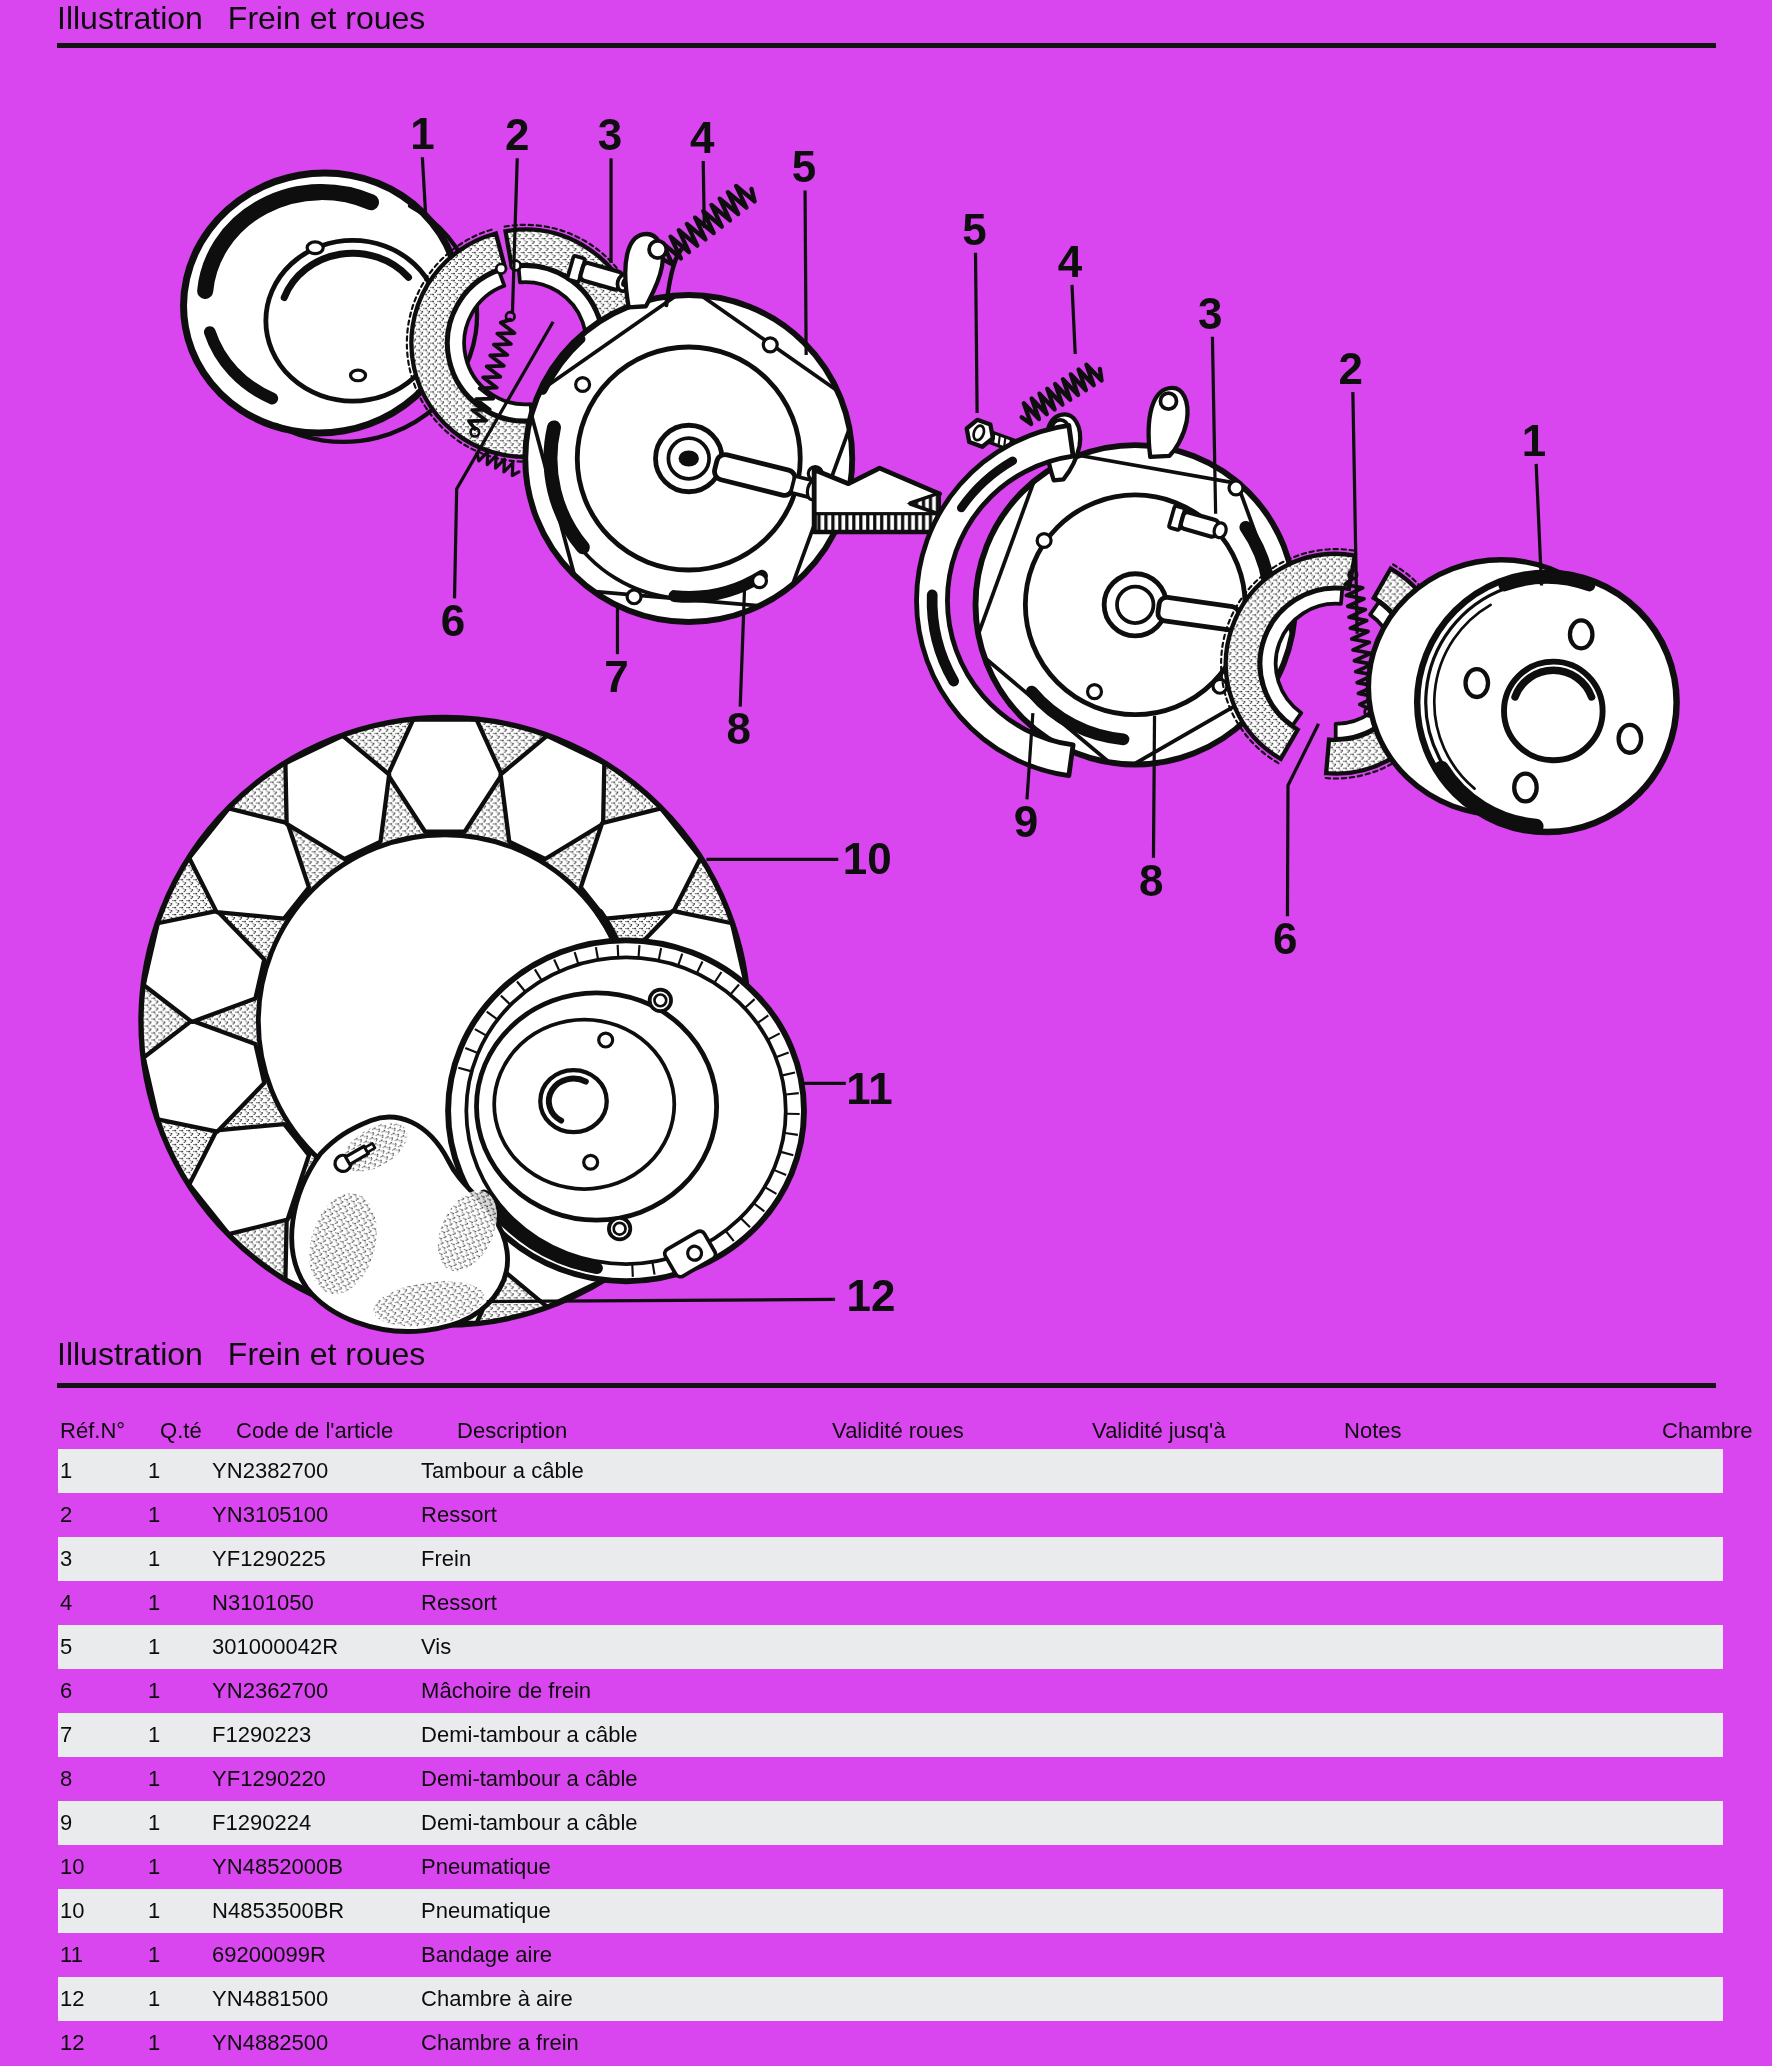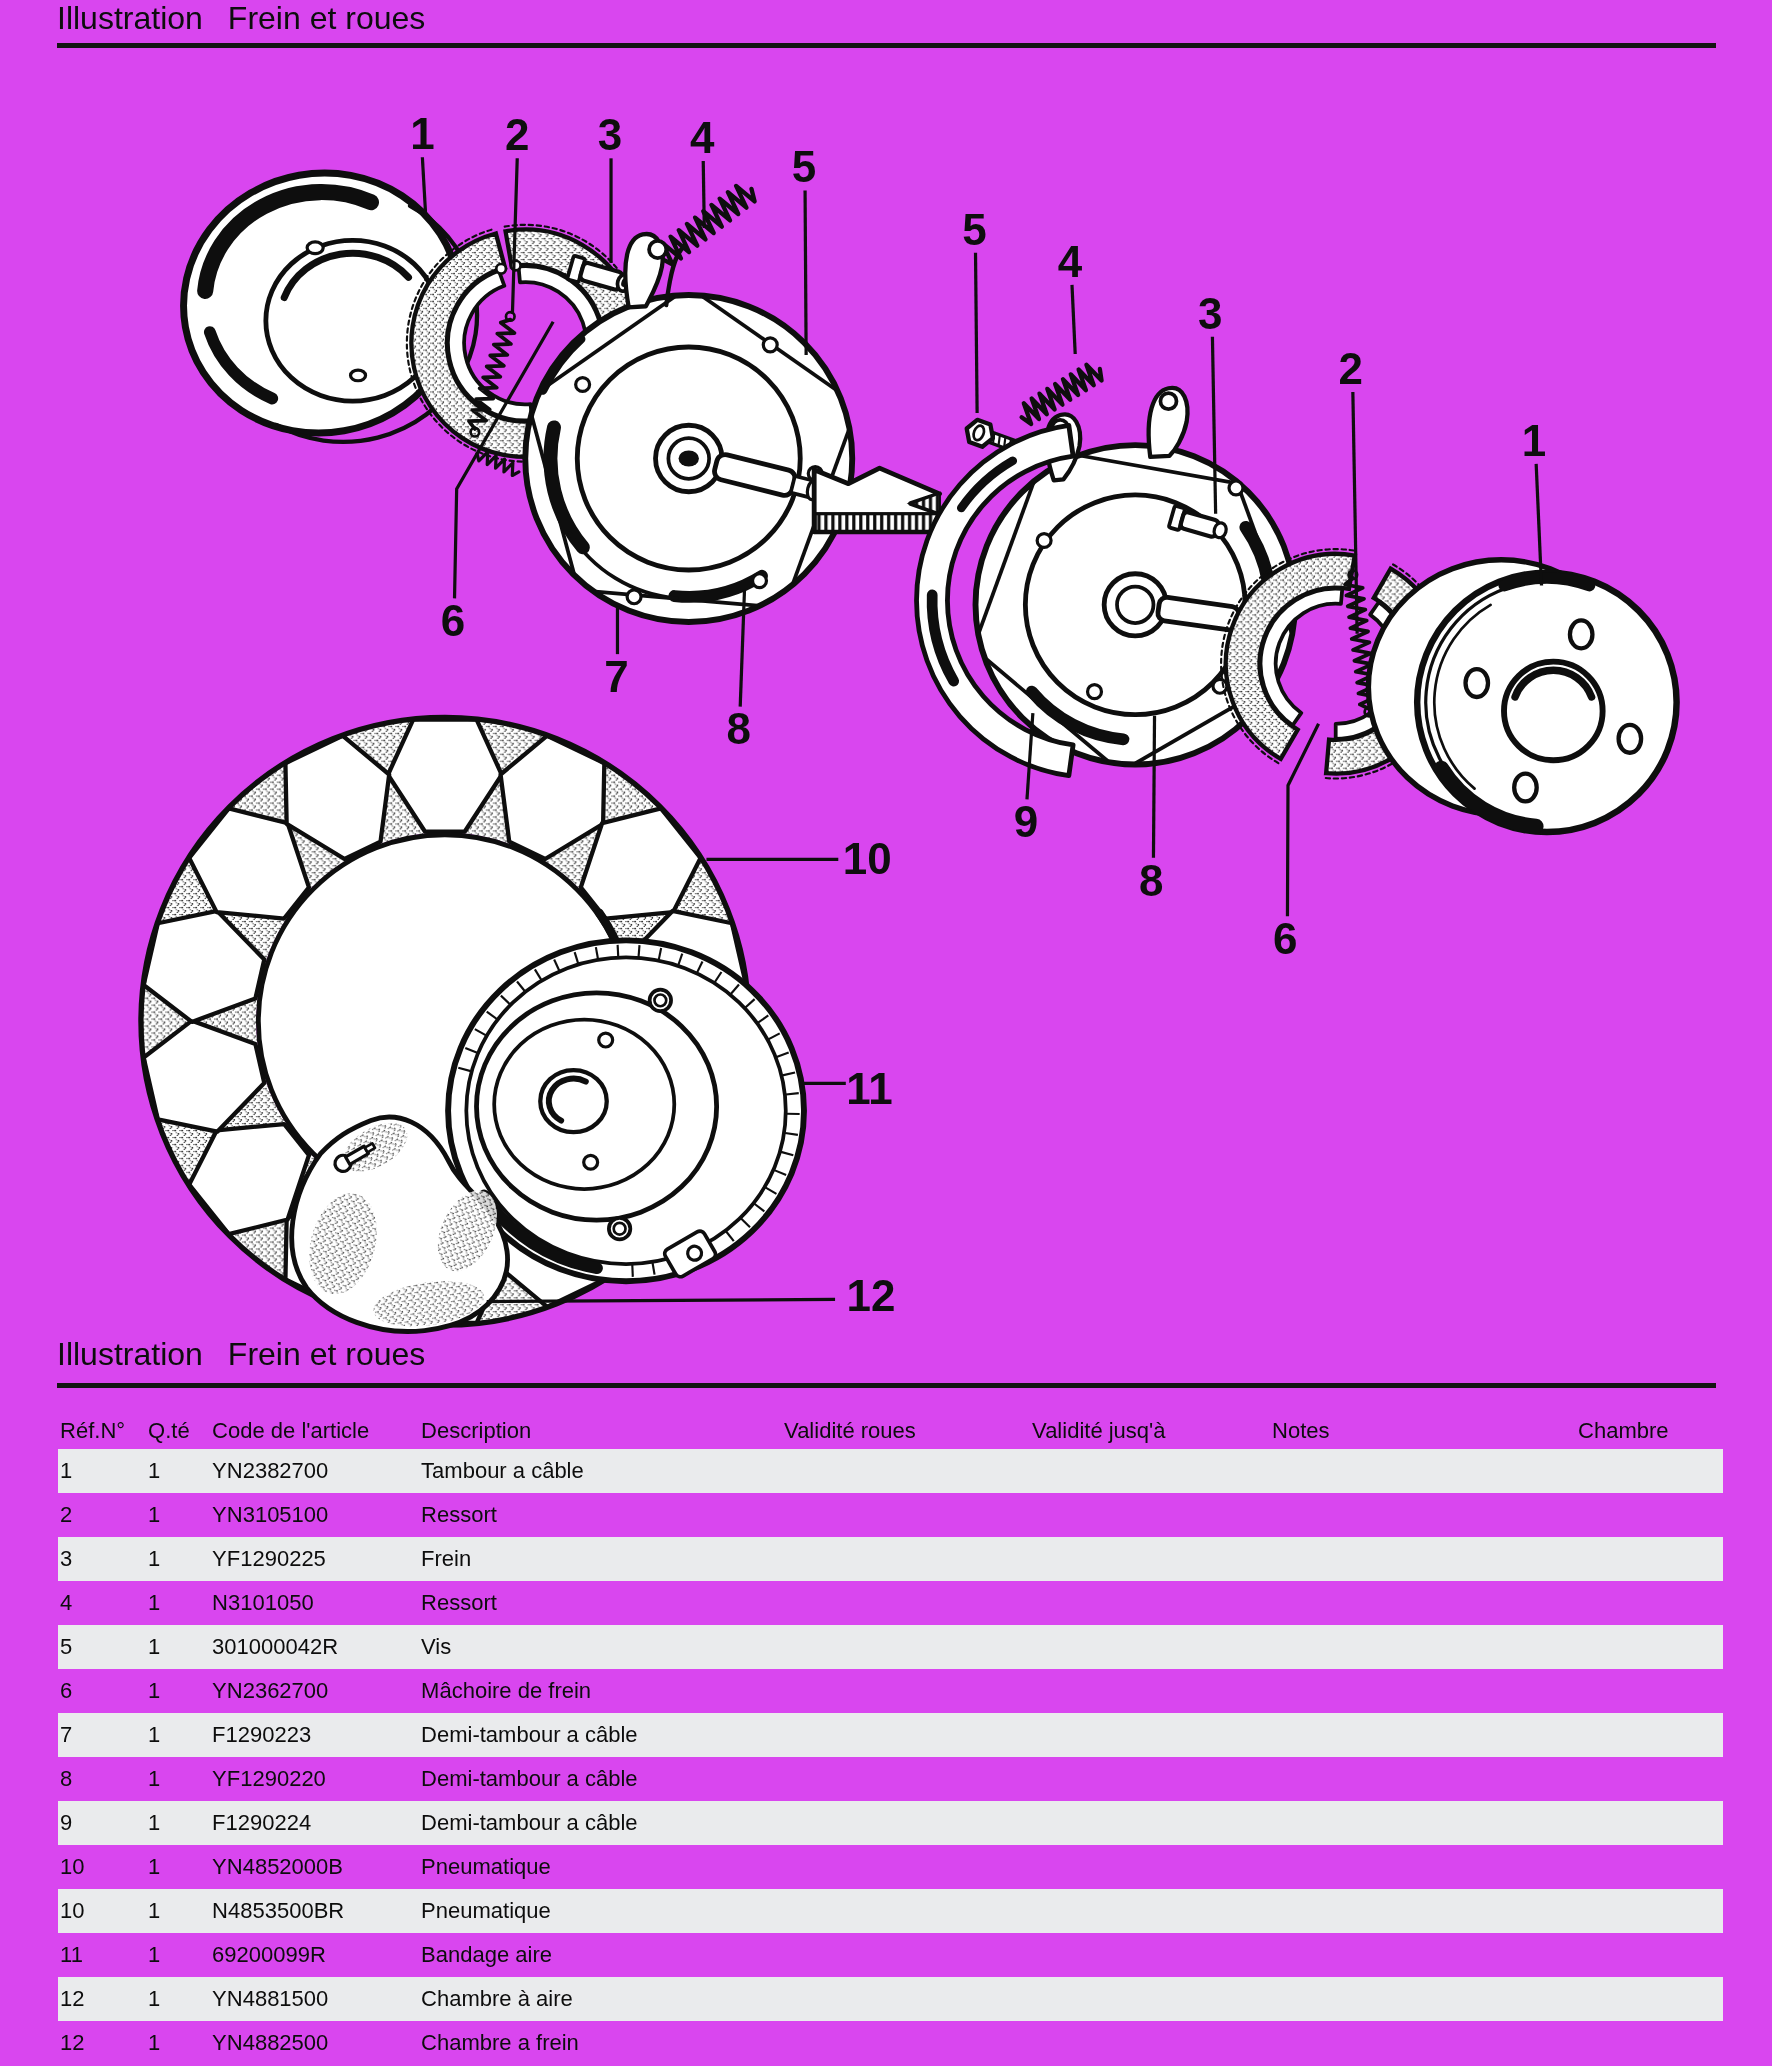--- a/index.html
+++ b/index.html
@@ -6,21 +6,21 @@
   #root{position:relative;width:1772px;height:2066px;background:#d946ef;overflow:hidden;
         font-family:"Liberation Sans","DejaVu Sans",sans-serif;color:#0d0d0d;padding-left:28px;}
   .title{position:absolute;left:57px;font-size:32px;display:flex;gap:25px;white-space:pre;}
   #title1{top:0px;}
   #title2{top:1336px;}
   .rule{position:absolute;left:57px;width:1659px;height:4.8px;background:#141414;}
   #rule1{top:43px;}
   #rule2{top:1383px;}
   #diagram{position:absolute;left:0;top:0;}
   .grid{display:grid;grid-template-columns:88px 64px 209px 363px 248px 240px 306px 146px;align-items:center;}
-  #thead{position:absolute;left:58px;top:1414px;width:1665px;height:33px;font-size:22px;}
+  #thead{position:absolute;left:58px;top:1414px;width:1665px;height:33px;font-size:22px;gap:12px;}
   #tbody{position:absolute;left:58px;top:1449px;width:1665px;font-size:22px;}
   .trow{height:44px;}
   .trow.odd{background:#eaebed;}
   .cell{padding-left:2.1px;white-space:pre;}
   svg text{font-family:"Liberation Sans","DejaVu Sans",sans-serif;}
 </style>
 </head>
 <body>
 
 <div id="root">

